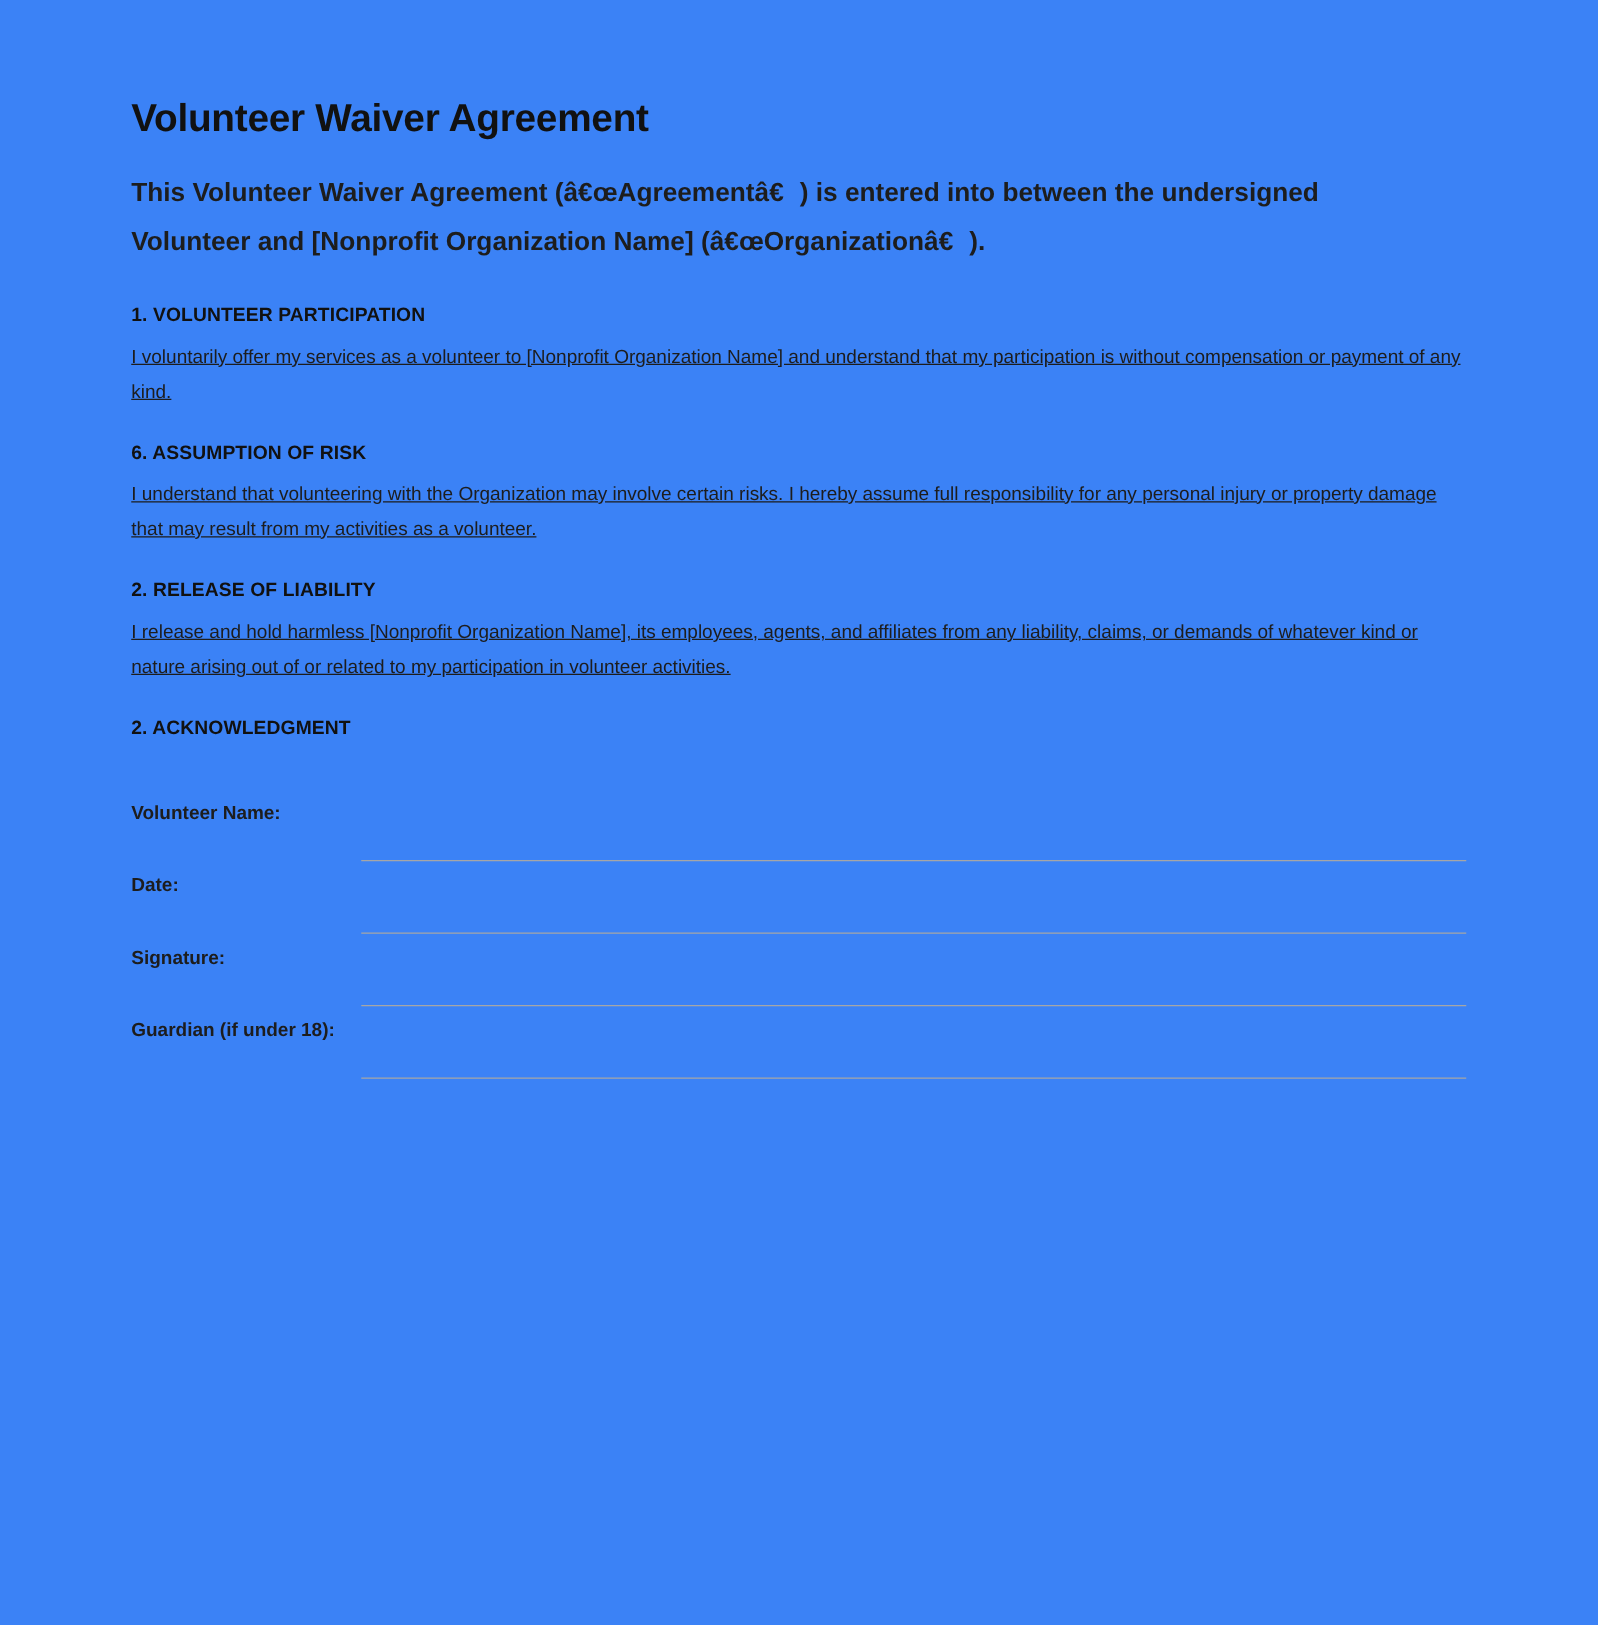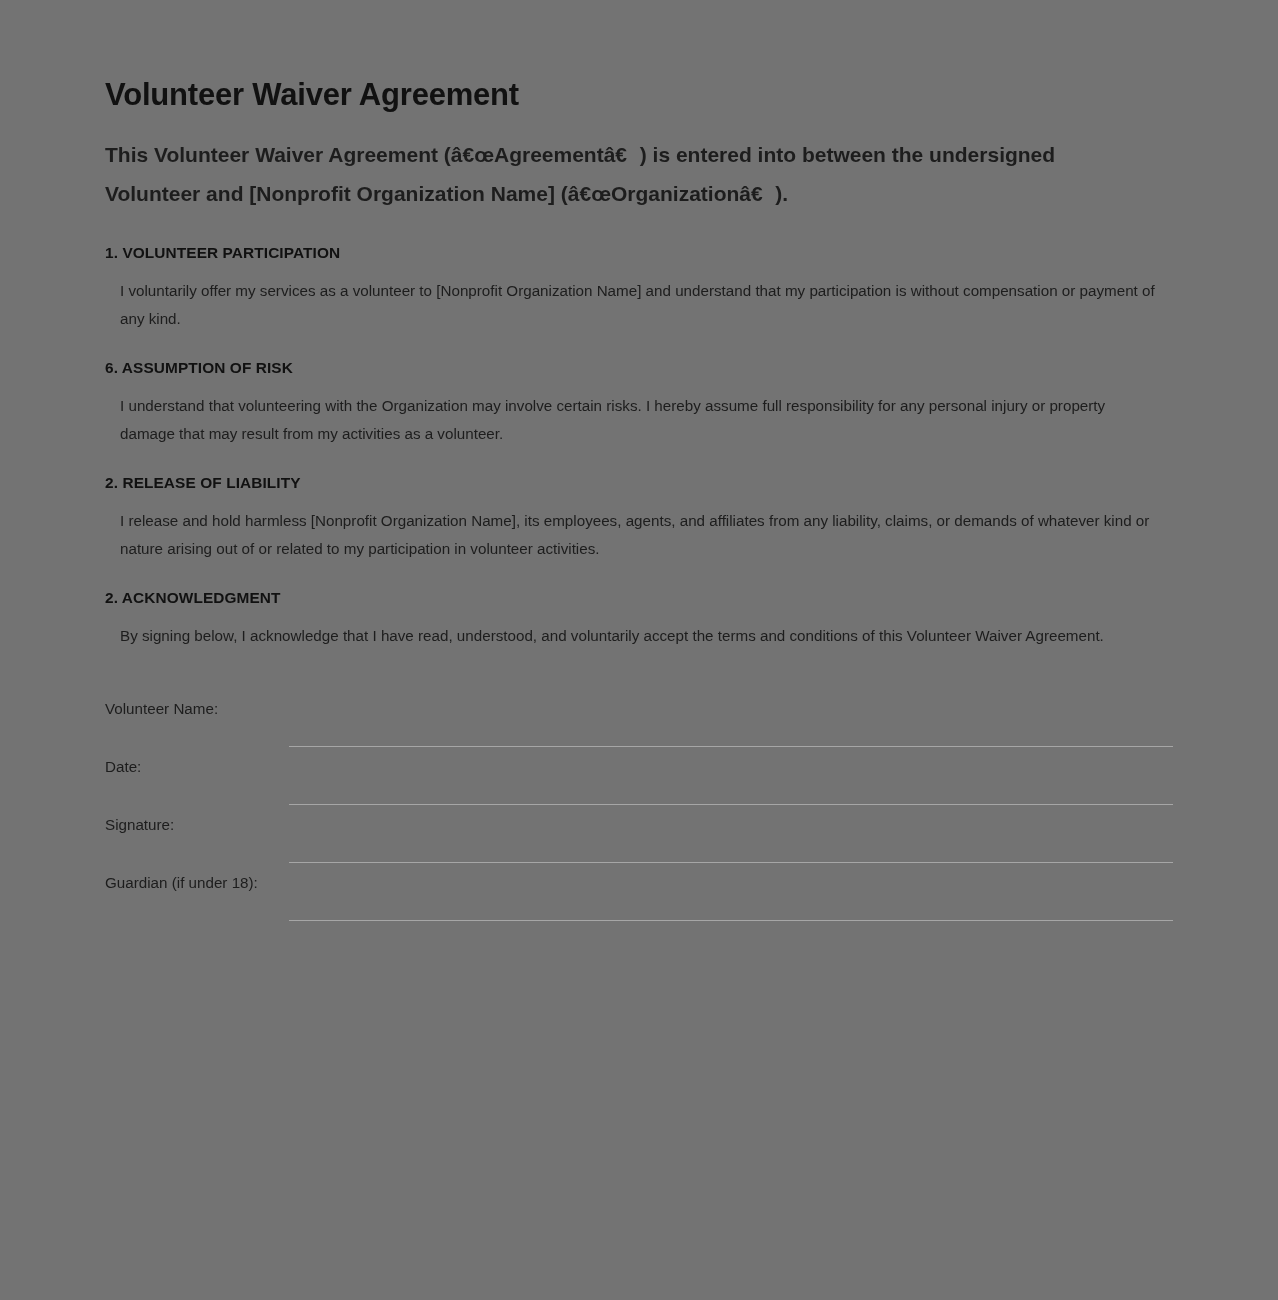--- a/index.html
+++ b/index.html
@@ -13,21 +13,21 @@
     min-height: 1300px;
     font-family: "Liberation Sans", "DejaVu Sans", sans-serif;
     color: #1a1a1a;
     -webkit-font-smoothing: antialiased;
   }
   .page {
     box-sizing: border-box;
     width: 1278px;
     min-height: 1300px;
     padding: 76px 105px 0 105px;
-    background: #737373;
+    background: #3b82f6;
   }
   .doc-title {
     font-size: 31px;
     font-weight: bold;
     line-height: 1.22;
     letter-spacing: -0.2px;
     color: #111111;
     margin: 0 0 22px 0;
   }
   .intro {
@@ -45,27 +45,29 @@
     font-size: 15.4px;
     font-weight: bold;
     color: #111111;
     letter-spacing: 0.1px;
     margin: 14px 0 10px 0;
   }
   .section-body {
     font-size: 15.2px;
     line-height: 1.85;
     color: #1d1d1d;
-    margin: 15px;
+    margin: 0;
     max-width: 1070px;
+    text-decoration: underline;
   }
   .sig-block {
     margin-top: 38px;
     width: 1068px;
     border-collapse: collapse;
+    font-weight: bold;
   }
   .sig-block tr {
     height: 58px;
   }
   .sig-label {
     width: 172px;
     font-size: 15.2px;
     line-height: 1.45;
     color: #1d1d1d;
     vertical-align: top;
@@ -108,21 +110,20 @@
   <div class="section">
     <h2 class="section-heading">2. RELEASE OF LIABILITY</h2>
     <p class="section-body">I release and hold harmless [Nonprofit Organization Name], its employees, agents, and affiliates from any liability, claims, or demands of whatever kind or nature arising out of or related to my participation in volunteer activities.</p>
   </div>
 
   <div class="section">
   </div>
 
   <div class="section">
     <h2 class="section-heading">2. ACKNOWLEDGMENT</h2>
-    <p class="section-body">By signing below, I acknowledge that I have read, understood, and voluntarily accept the terms and conditions of this Volunteer Waiver Agreement.</p>
   </div>
 
   <table class="sig-block">
     <tbody>
       <tr>
         <td class="sig-label">Volunteer Name:</td>
         <td class="sig-spacer"></td>
         <td class="sig-line">
           <span class="sig-fill"></span>
         </td>

